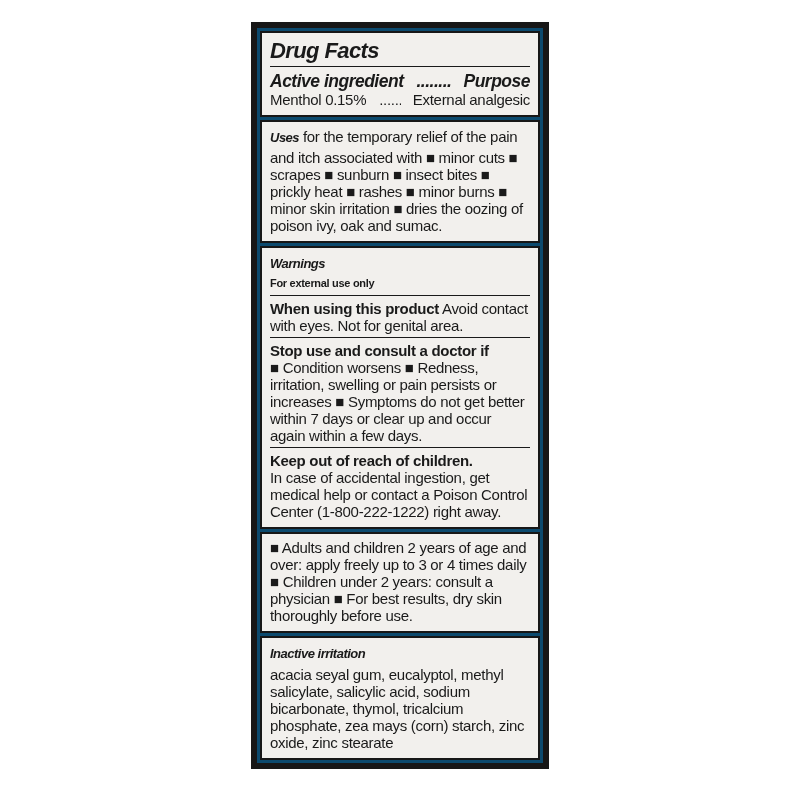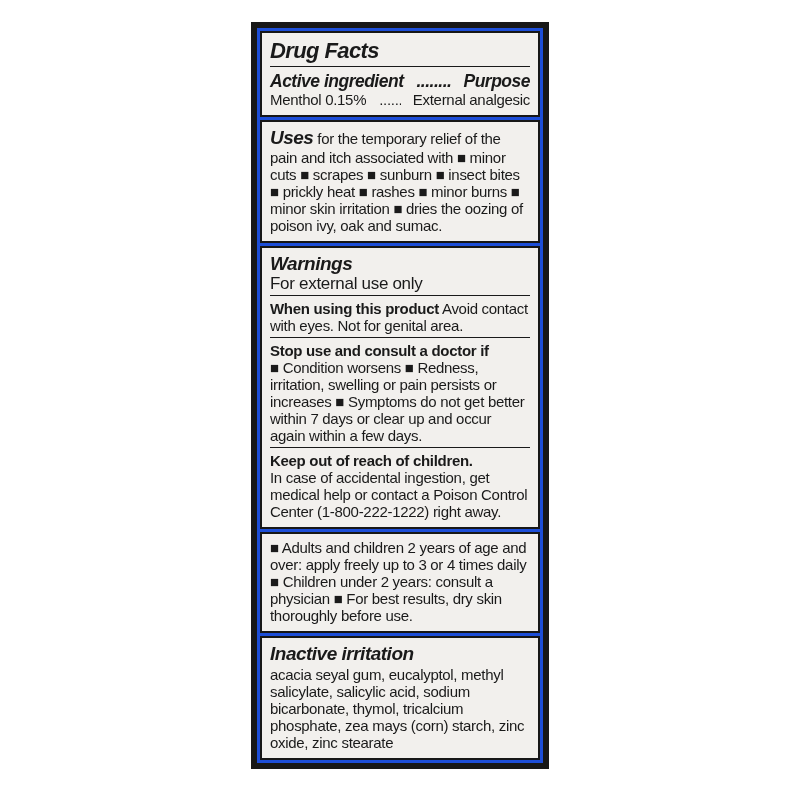--- a/index.html
+++ b/index.html
@@ -8,21 +8,21 @@
     width: 800px;
     height: 800px;
     overflow: hidden;
     background: #ffffff;
     font-family: "Liberation Sans", sans-serif;
   }
   .panel {
     box-sizing: border-box;
     width: 298px;
     margin: 22px auto 0;
-    background: #1d4ed8;
+    background: #0c4a6e;
     border: 6px solid #171717;
     padding: 3px;
   }
   .sec {
     box-sizing: border-box;
     border: 2px solid #171717;
     background: #f2f0ed;
     padding: 5px 8px 7px;
     color: #1a1a1a;
     font-size: 15px;
@@ -32,21 +32,21 @@
   .sec + .sec { margin-top: 3px; }
   .title {
     font-size: 22px;
     line-height: 24px;
     font-weight: bold;
     font-style: italic;
     letter-spacing: -0.6px;
     margin: 1px 0 2px;
   }
   .sec-head {
-    font-size: 19px;
+    font-size: 13px;
     line-height: 22px;
     font-weight: bold;
     font-style: italic;
     letter-spacing: -0.5px;
   }
   .sec-head.block { display: block; margin: 0 0 1px; }
   .rule {
     border: 0;
     border-top: 1.5px solid #1a1a1a;
     margin: 3px 0 4px;
@@ -67,22 +67,22 @@
     flex: 1;
     overflow: hidden;
     white-space: nowrap;
     padding: 0 1px;
   }
   p { margin: 0; }
   b { font-weight: bold; letter-spacing: -0.3px; }
   .boldline { display: block; font-weight: bold; }
   .subhead {
     display: block;
-    font-weight: normal;
-    font-size: 17px;
+    font-weight: bold;
+    font-size: 11px;
     margin-top: -1px;
   }
 </style>
 </head>
 <body>
 
 <div class="panel">
 
   <div class="sec">
     <div class="title">Drug Facts</div>

